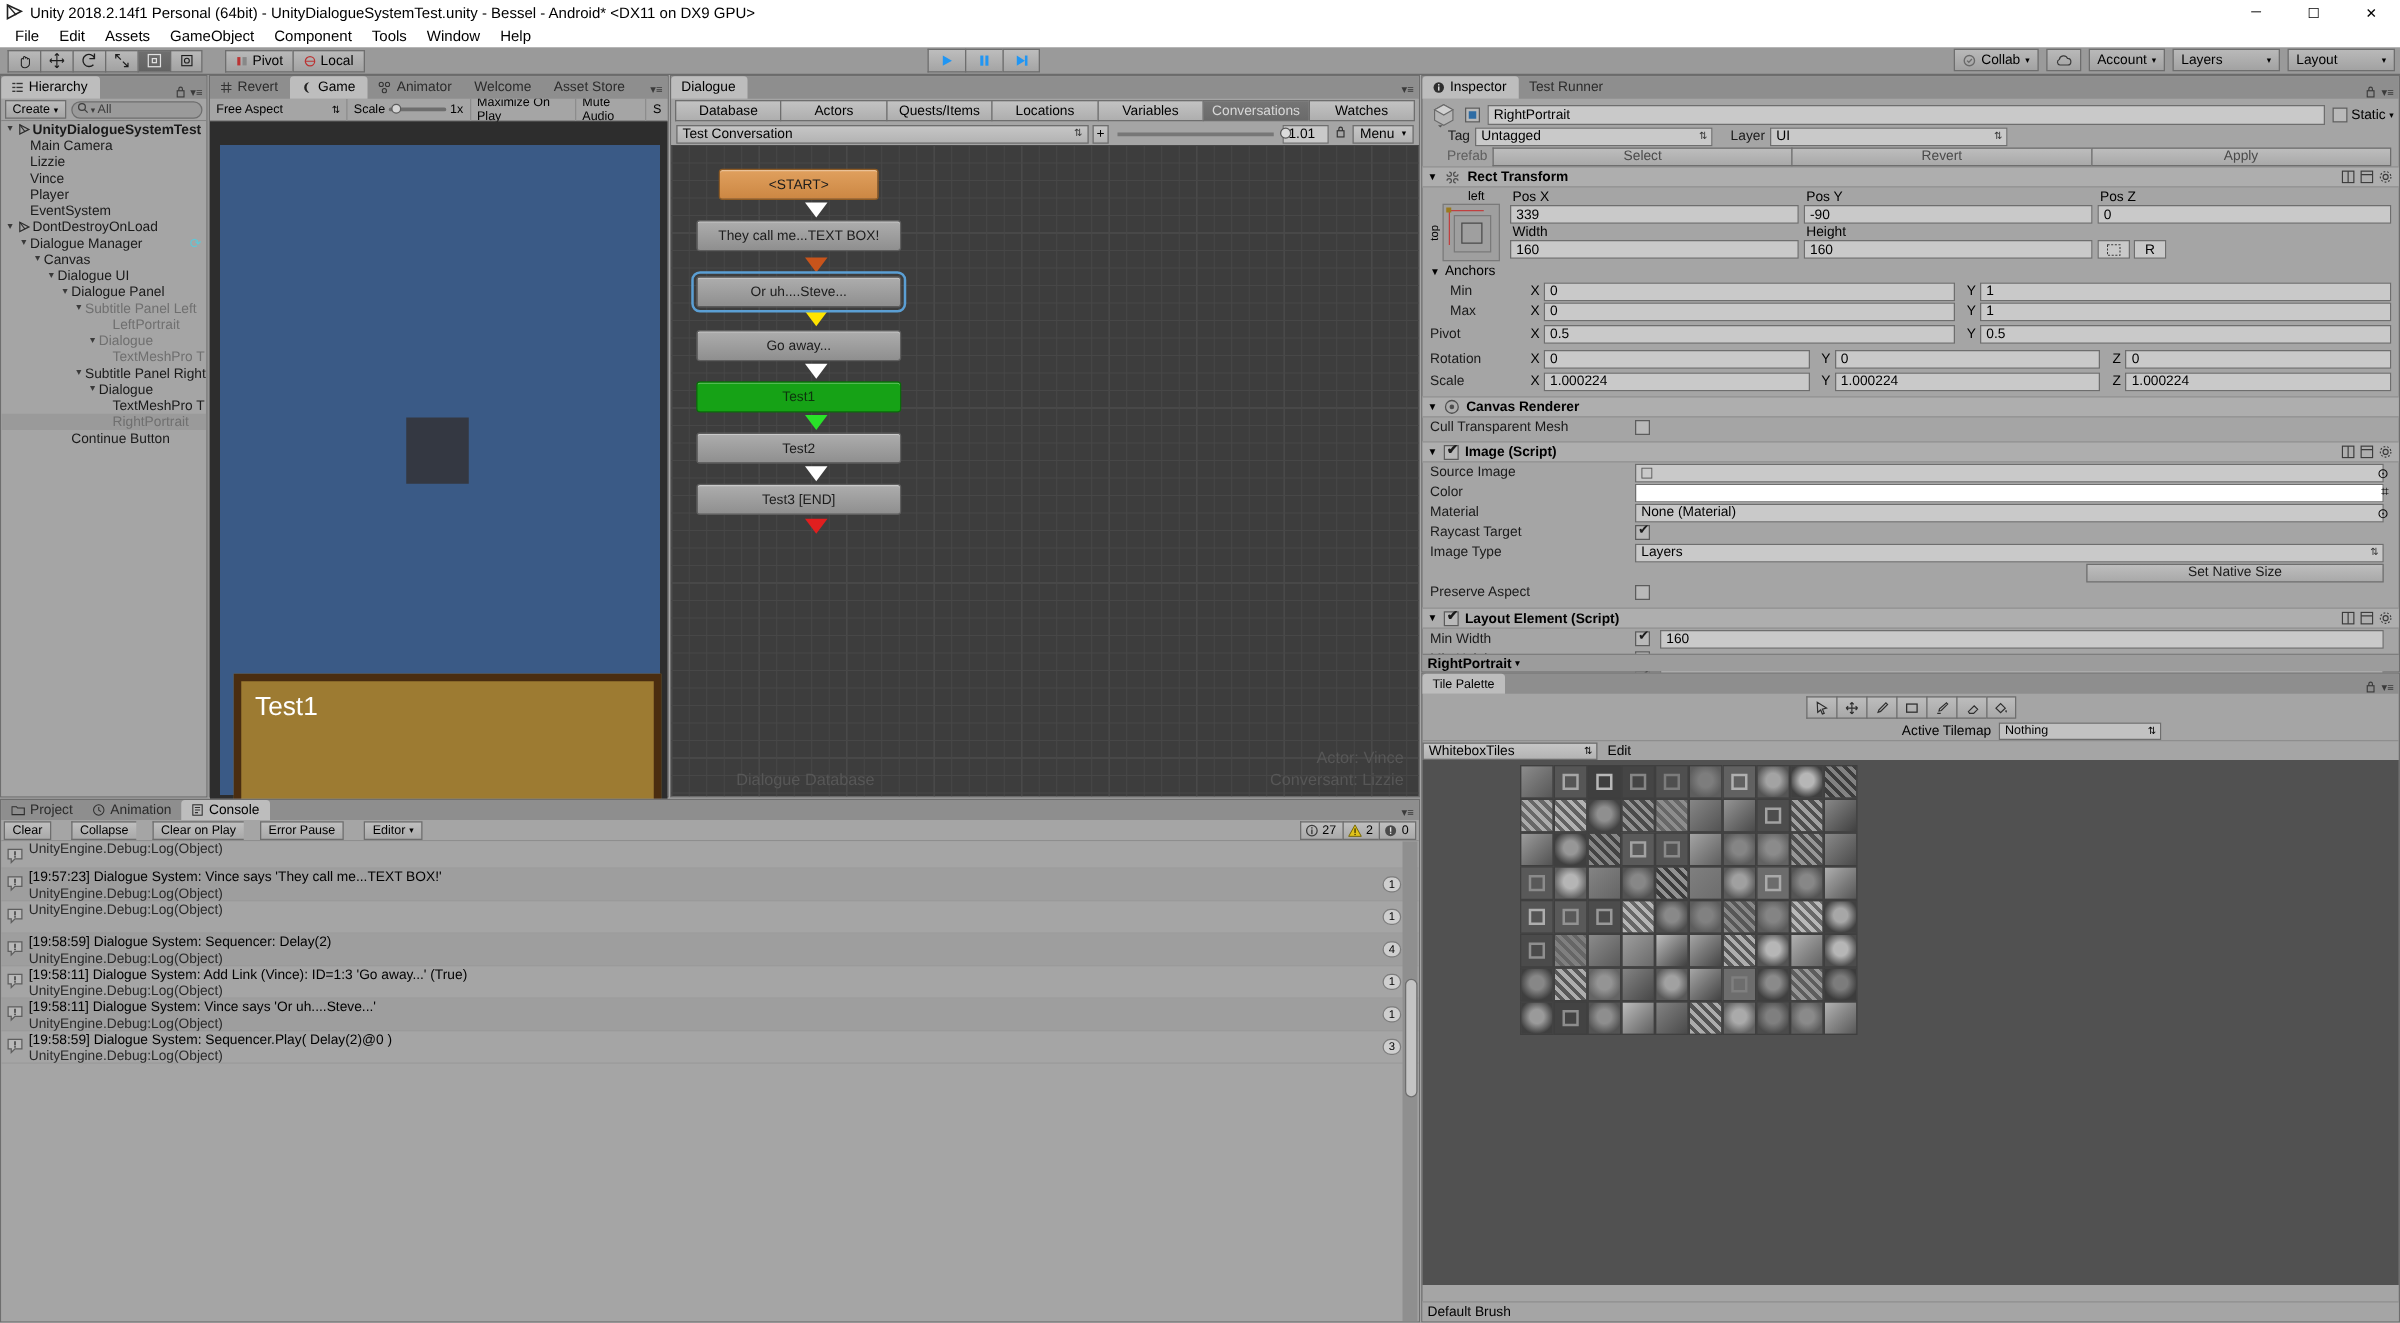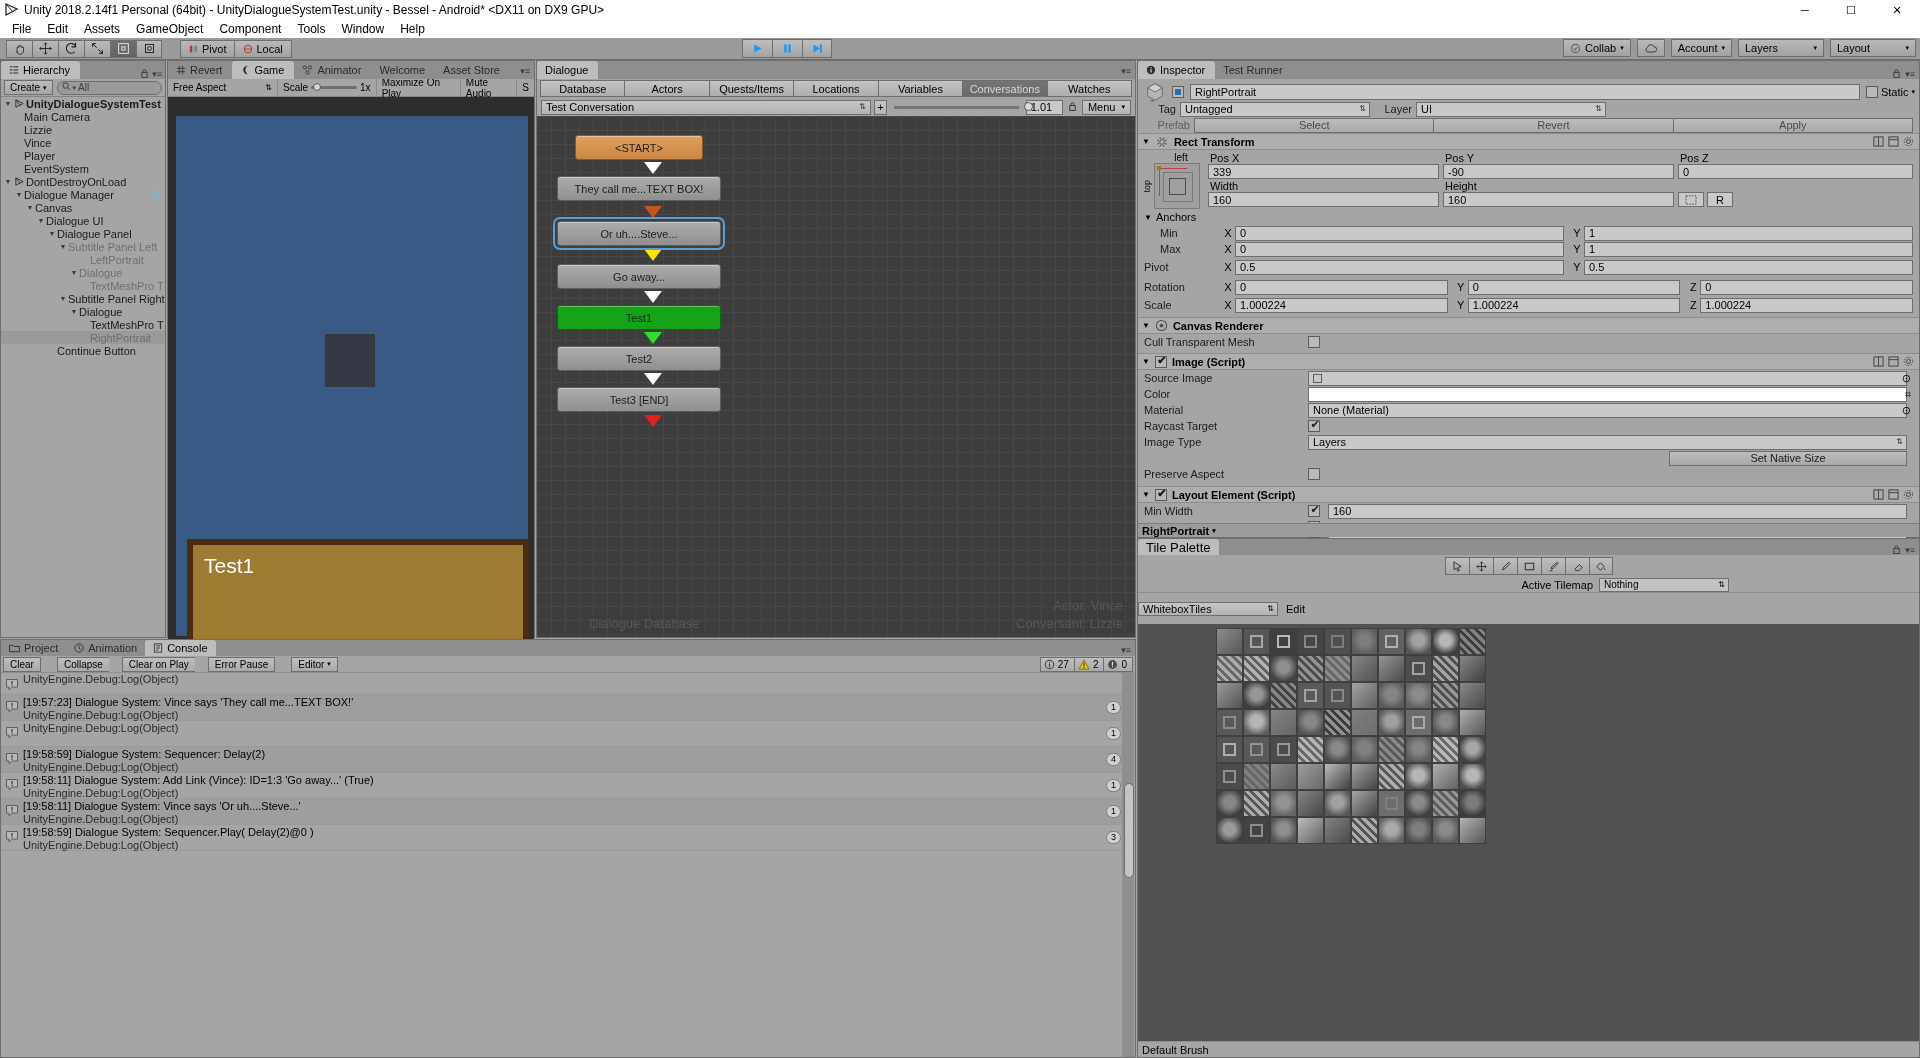--- a/index.html
+++ b/index.html
@@ -213,27 +213,27 @@
   .anchor-box { width:46px; height:46px; border:1px solid #7a7a7a; background:#9f9f9f; position:relative; }
   .anchor-inner { position:absolute; left:8px; top:8px; width:30px; height:30px; border:1px solid #7a7a7a; }
   .anchor-red { position:absolute; left:4px; top:4px; width:28px; height:28px; border-top:1px solid #c04040; border-left:1px solid #c04040; }
   .anchor-sq { position:absolute; left:14px; top:14px; width:17px; height:17px; border:1px solid #4a4a4a; }
   .anchor-dot { position:absolute; left:2px; top:2px; width:4px; height:4px; background:#9a7a1e; }
   .rotlabel { writing-mode:vertical-rl; transform:rotate(180deg); font-size:9px; }
 
   
   #tilepalette { left:1137px; top:538px; width:783px; height:520px; }
   .tp-tabrow { height:16px; background:#8e8e8e; display:flex; align-items:flex-end; position:relative; }
-  .tp-tab { height:16px; padding:0 8px; display:flex; align-items:center; font-size:13px; gap:4px; background:#bdbdbd; border-radius:3px 3px 0 0; }
+  .tp-tab { height:16px; padding:0 8px; display:flex; align-items:center; font-size:10px; gap:4px; background:#bdbdbd; border-radius:3px 3px 0 0; }
   .tp-tools { height:22px; display:flex; align-items:center; justify-content:center; gap:0; }
   .tp-tool { width:24px; height:18px; background:linear-gradient(#bdbdbd,#a8a8a8); border:1px solid #6e6e6e; border-right:none; display:flex; align-items:center; justify-content:center; }
   .tp-tool:last-child { border-right:1px solid #6e6e6e; }
   .tp-active { height:15px; display:flex; align-items:center; justify-content:flex-end; gap:6px; font-size:11px; padding-right:190px; }
   .nothing-field { width:130px; height:14px; background:#c2c2c2; border:1px solid #6e6e6e; font-size:10px; display:flex; align-items:center; padding-left:4px; position:relative; }
-  .tp-row2 { height:32px; display:flex; align-items:center; font-size:11px; gap:0; border-top:1px solid #8e8e8e; }
+  .tp-row2 { height:16px; display:flex; align-items:center; font-size:11px; gap:0; border-top:1px solid #8e8e8e; }
   .tp-select { width:140px; height:14px; background:linear-gradient(#c6c6c6,#b3b3b3); border:1px solid #6e6e6e; display:flex; align-items:center; padding:0 4px; position:relative; font-size:11px; }
   .tp-edit { margin-left:8px; font-size:11px; }
   .tp-canvas { position:relative; height:420px; background:#515151; overflow:hidden; }
   .tile-grid { position:absolute; left:78px; top:4px; display:grid; grid-template-columns:repeat(10, 27px); grid-auto-rows:27px; gap:0; }
   .tile {
     width:27px; height:27px; border:1px solid #3f3f3f;
     background:#8c8c8c;
     display:flex; align-items:center; justify-content:center;
   }
   .tp-footer { position:absolute; left:0; bottom:0; width:100%; height:16px; background:#a5a5a5; border-top:1px solid #8e8e8e; display:flex; align-items:center; font-size:11px; padding-left:4px;margin-top:20px; }

